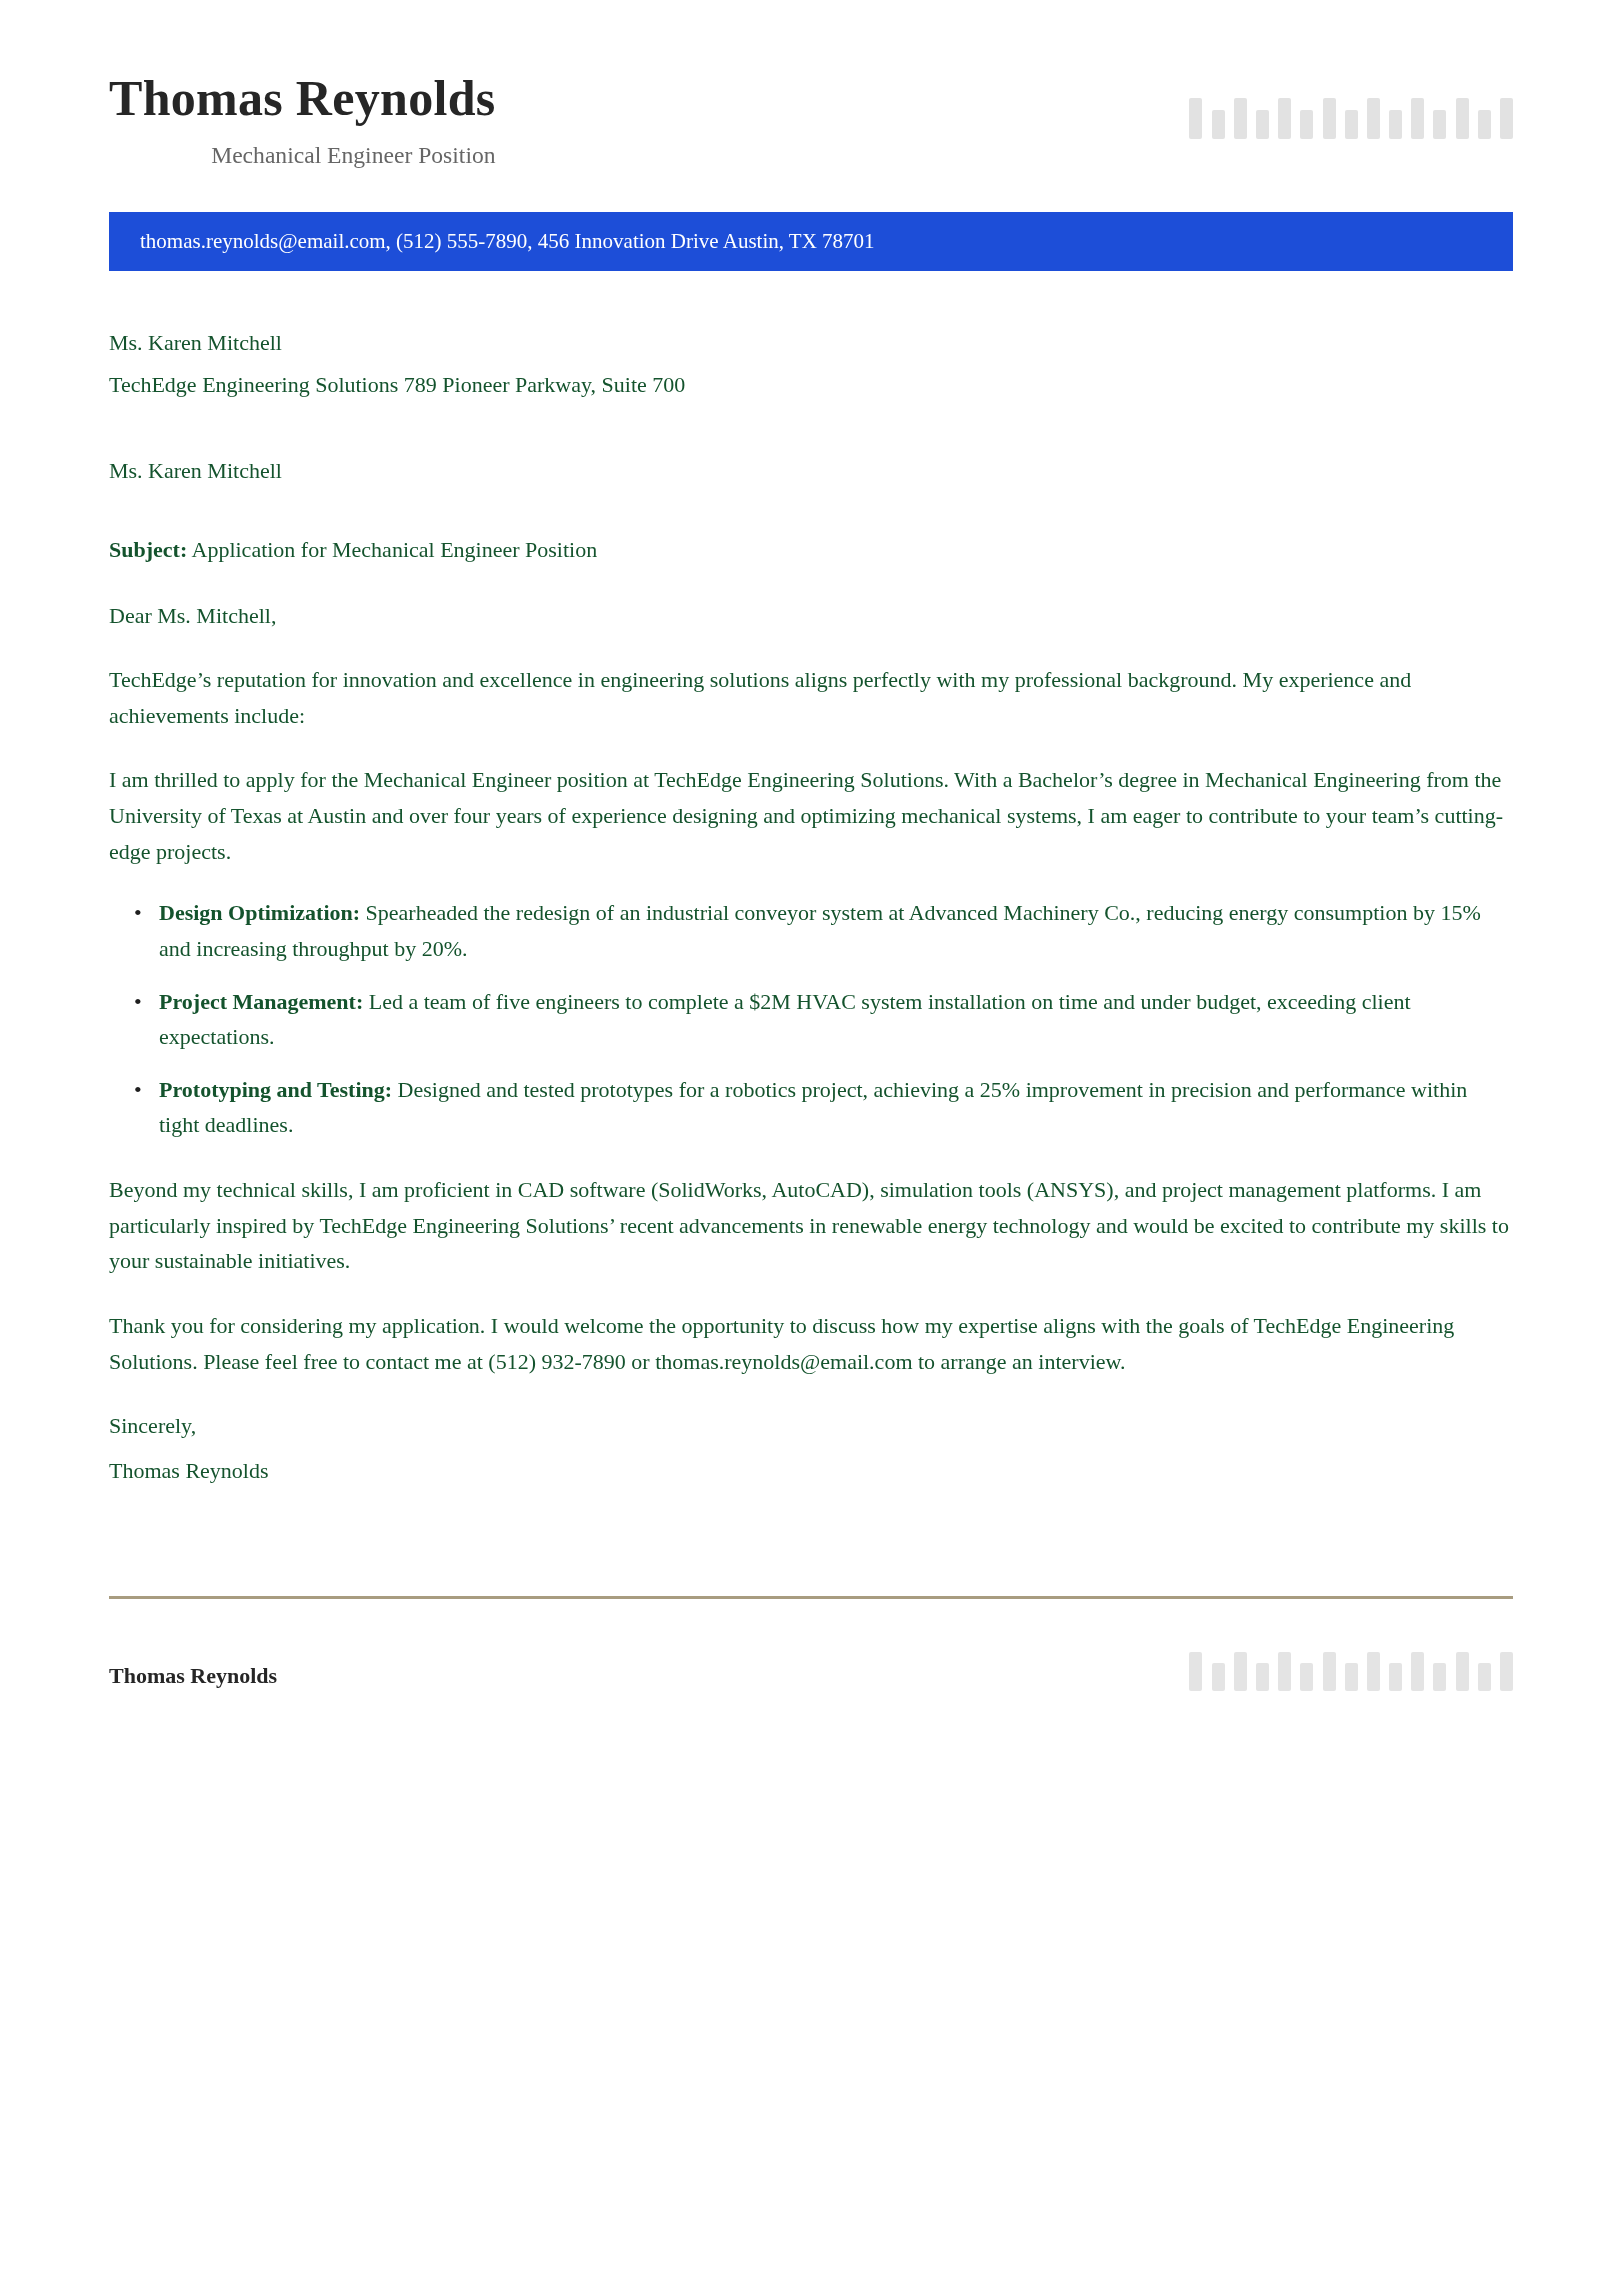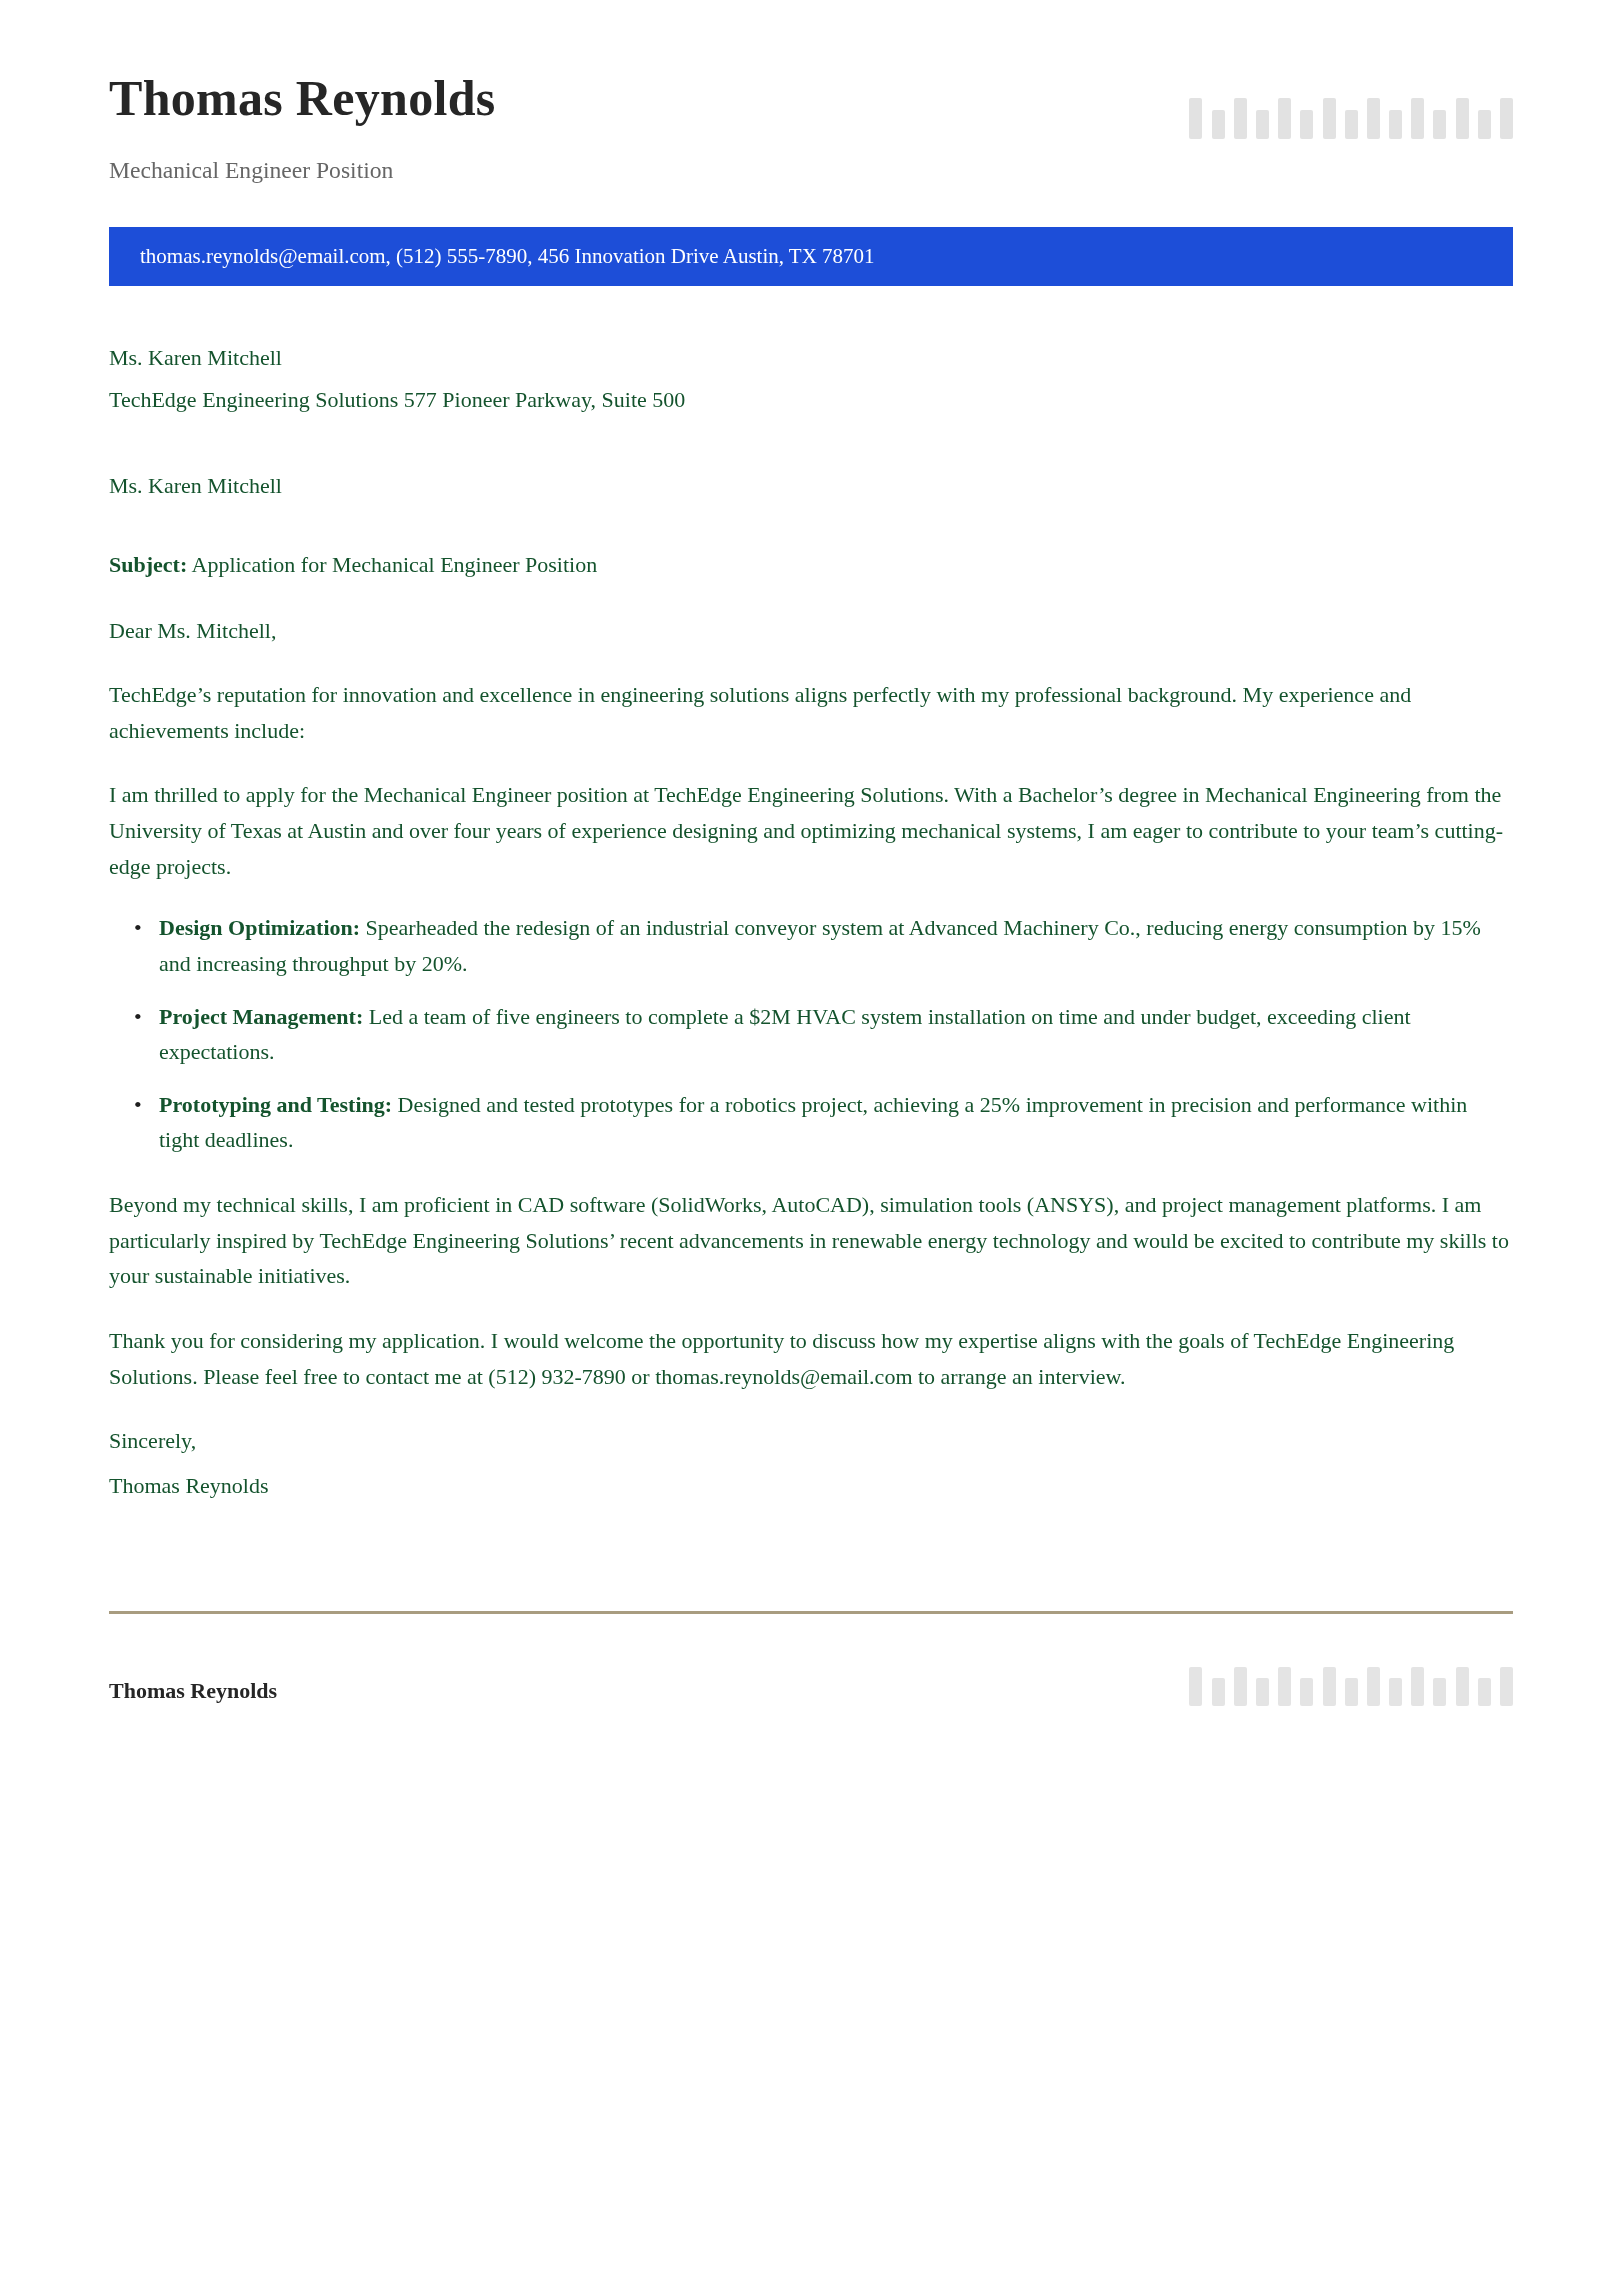--- a/index.html
+++ b/index.html
@@ -45,22 +45,23 @@
     letter-spacing: 0.3px;
     line-height: 1.05;
     color: #262626;
     margin: 0;
     white-space: nowrap;
   }
 
   .position-subtitle {
     font-size: 23.6px;
     color: #666666;
-    margin-top: 31px;
+    margin-top: 16px;
     line-height: 1.2;
+    text-align: right;
   }
 
   
   .bar-group {
     display: flex;
     align-items: flex-end;
     gap: 9.2px;
     height: 50px;
     padding-top: 17px;
   }
@@ -240,21 +241,21 @@
     </div>
 
     <div class="contact-bar">
       <span>thomas.reynolds@email.com, (512) 555-7890, 456 Innovation Drive Austin, TX 78701</span>
     </div>
 
     <div class="letter-body">
 
       <div class="recipient-block">
         <div class="recipient-line">Ms. Karen Mitchell</div>
-        <div class="recipient-line">TechEdge Engineering Solutions 577 Pioneer Parkway, Suite 500</div>
+        <div class="recipient-line">TechEdge Engineering Solutions 789 Pioneer Parkway, Suite 700</div>
       </div>
 
       <div class="salutation-name">Ms. Karen Mitchell</div>
 
       <div class="subject-line">
         <span class="subject-label">Subject:</span><span> Application for Mechanical Engineer Position</span>
       </div>
 
       <div class="greeting">Dear Ms. Mitchell,</div>
 

